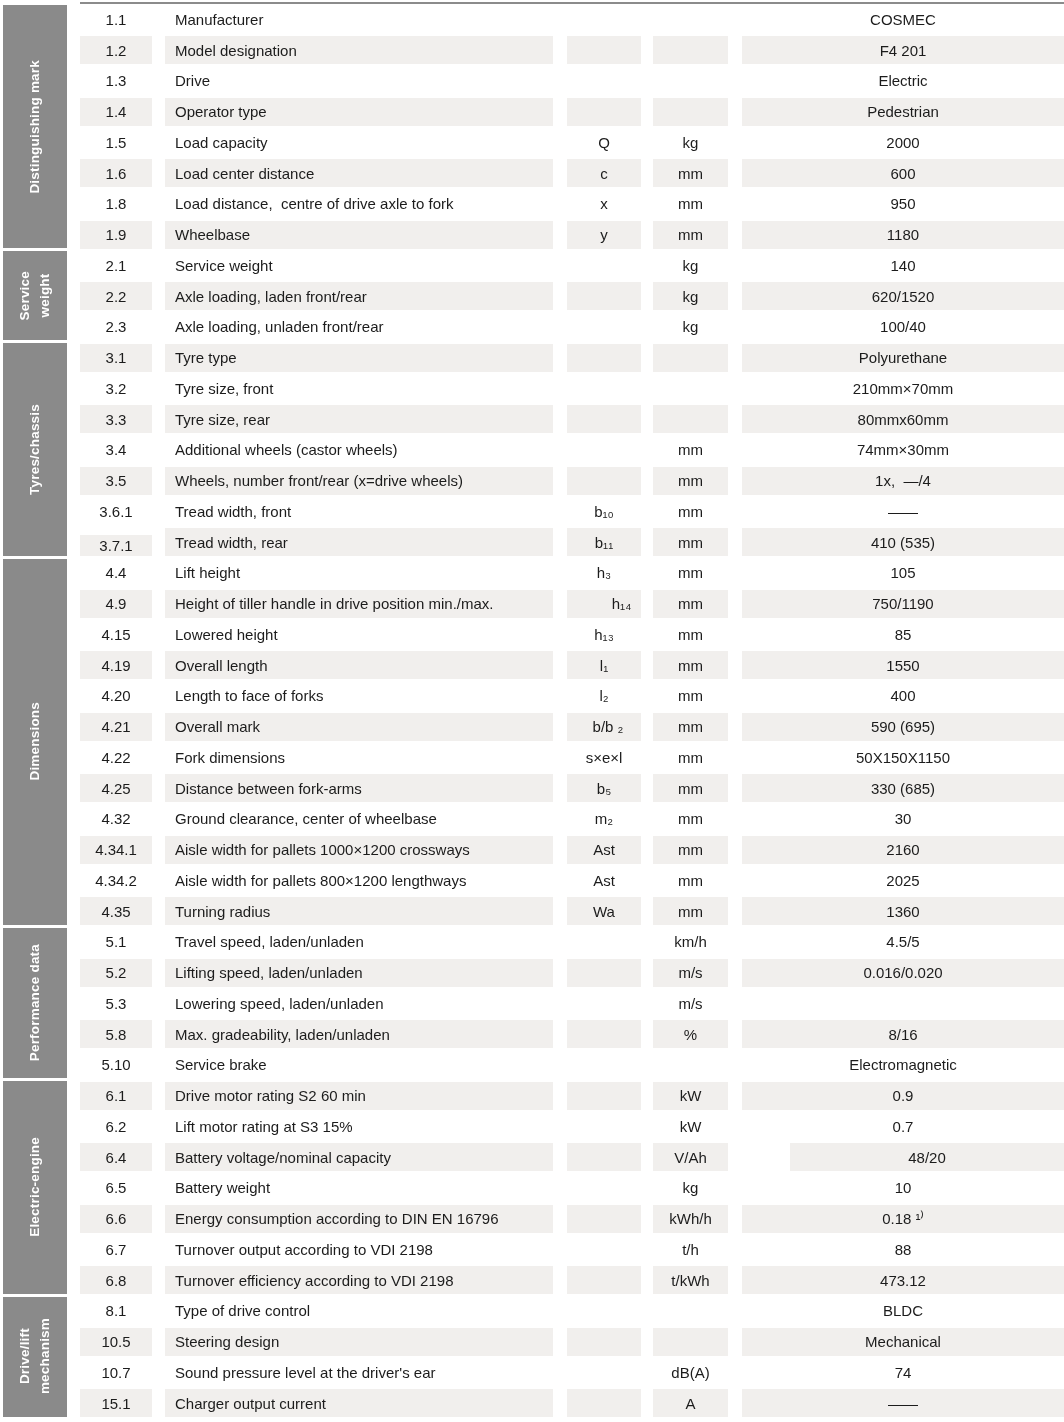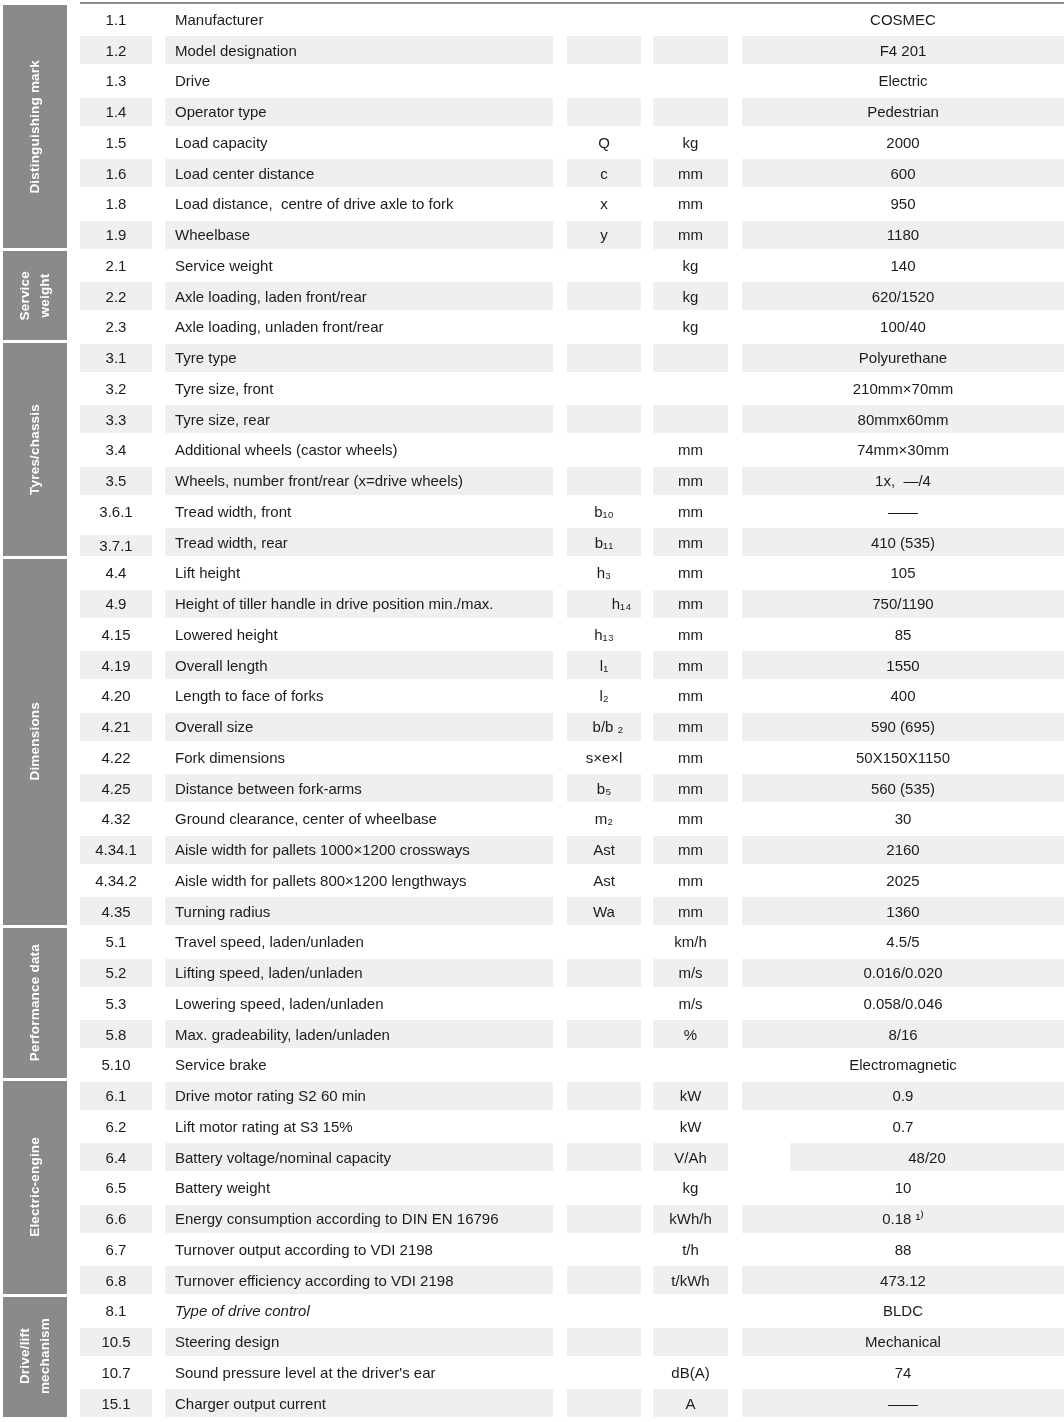--- a/index.html
+++ b/index.html
@@ -175,34 +175,34 @@
       <div class="cell left shade" style="grid-area: 22 / 5;">Overall length</div>
       <div class="cell shade" style="grid-area: 22 / 7;">l₁</div>
       <div class="cell shade" style="grid-area: 22 / 9;">mm</div>
       <div class="cell shade" style="grid-area: 22 / 11;">1550</div>
       <div class="cell" style="grid-area: 23 / 3;">4.20</div>
       <div class="cell left" style="grid-area: 23 / 5;">Length to face of forks</div>
       <div class="cell" style="grid-area: 23 / 7;">l₂</div>
       <div class="cell" style="grid-area: 23 / 9;">mm</div>
       <div class="cell" style="grid-area: 23 / 11;">400</div>
       <div class="cell shade" style="grid-area: 24 / 3;">4.21</div>
-      <div class="cell left shade" style="grid-area: 24 / 5;">Overall size</div>
+      <div class="cell left shade" style="grid-area: 24 / 5;">Overall mark</div>
       <div class="cell shade" style="grid-area: 24 / 7; padding-left: 8px;">b/b ₂</div>
       <div class="cell shade" style="grid-area: 24 / 9;">mm</div>
       <div class="cell shade" style="grid-area: 24 / 11;">590 (695)</div>
       <div class="cell" style="grid-area: 25 / 3;">4.22</div>
       <div class="cell left" style="grid-area: 25 / 5;">Fork dimensions</div>
       <div class="cell" style="grid-area: 25 / 7;">s×e×l</div>
       <div class="cell" style="grid-area: 25 / 9;">mm</div>
       <div class="cell" style="grid-area: 25 / 11;">50X150X1150</div>
       <div class="cell shade" style="grid-area: 26 / 3;">4.25</div>
       <div class="cell left shade" style="grid-area: 26 / 5;">Distance between fork-arms</div>
       <div class="cell shade" style="grid-area: 26 / 7;">b₅</div>
       <div class="cell shade" style="grid-area: 26 / 9;">mm</div>
-      <div class="cell shade" style="grid-area: 26 / 11;">560 (535)</div>
+      <div class="cell shade" style="grid-area: 26 / 11;">330 (685)</div>
       <div class="cell" style="grid-area: 27 / 3;">4.32</div>
       <div class="cell left" style="grid-area: 27 / 5;">Ground clearance, center of wheelbase</div>
       <div class="cell" style="grid-area: 27 / 7;">m₂</div>
       <div class="cell" style="grid-area: 27 / 9;">mm</div>
       <div class="cell" style="grid-area: 27 / 11;">30</div>
       <div class="cell shade" style="grid-area: 28 / 3;">4.34.1</div>
       <div class="cell left shade" style="grid-area: 28 / 5;">Aisle width for pallets 1000×1200 crossways</div>
       <div class="cell shade" style="grid-area: 28 / 7;">Ast</div>
       <div class="cell shade" style="grid-area: 28 / 9;">mm</div>
       <div class="cell shade" style="grid-area: 28 / 11;">2160</div>
@@ -228,21 +228,20 @@
       <div class="cell" style="grid-area: 31 / 11;">4.5/5</div>
       <div class="cell shade" style="grid-area: 32 / 3;">5.2</div>
       <div class="cell left shade" style="grid-area: 32 / 5;">Lifting speed, laden/unladen</div>
       <div class="cell shade" style="grid-area: 32 / 7;"></div>
       <div class="cell shade" style="grid-area: 32 / 9;">m/s</div>
       <div class="cell shade" style="grid-area: 32 / 11;">0.016/0.020</div>
       <div class="cell" style="grid-area: 33 / 3;">5.3</div>
       <div class="cell left" style="grid-area: 33 / 5;">Lowering speed, laden/unladen</div>
       <div class="cell" style="grid-area: 33 / 7;"></div>
       <div class="cell" style="grid-area: 33 / 9;">m/s</div>
-      <div class="cell" style="grid-area: 33 / 11;">0.058/0.046</div>
       <div class="cell shade" style="grid-area: 34 / 3;">5.8</div>
       <div class="cell left shade" style="grid-area: 34 / 5;">Max. gradeability, laden/unladen</div>
       <div class="cell shade" style="grid-area: 34 / 7;"></div>
       <div class="cell shade" style="grid-area: 34 / 9;">%</div>
       <div class="cell shade" style="grid-area: 34 / 11;">8/16</div>
       <div class="cell" style="grid-area: 35 / 3;">5.10</div>
       <div class="cell left" style="grid-area: 35 / 5;">Service brake</div>
       <div class="cell" style="grid-area: 35 / 7;"></div>
       <div class="cell" style="grid-area: 35 / 9;"></div>
       <div class="cell" style="grid-area: 35 / 11;">Electromagnetic</div>
@@ -286,21 +285,21 @@
       <div class="cell shade" style="grid-area: 42 / 7;"></div>
       <div class="cell shade" style="grid-area: 42 / 9;">t/kWh</div>
       <div class="cell shade" style="grid-area: 42 / 11;">473.12</div>
       <div class="sidebar-block" style="grid-row: 43 / span 4;">
         <div class="vlabel">
           <div>Drive/lift</div>
           <div>mechanism</div>
         </div>
       </div>
       <div class="cell" style="grid-area: 43 / 3;">8.1</div>
-      <div class="cell left" style="grid-area: 43 / 5; font-style: italic;">Type of drive control</div>
+      <div class="cell left" style="grid-area: 43 / 5;">Type of drive control</div>
       <div class="cell" style="grid-area: 43 / 7;"></div>
       <div class="cell" style="grid-area: 43 / 9;"></div>
       <div class="cell" style="grid-area: 43 / 11;">BLDC</div>
       <div class="cell shade" style="grid-area: 44 / 3;">10.5</div>
       <div class="cell left shade" style="grid-area: 44 / 5;">Steering design</div>
       <div class="cell shade" style="grid-area: 44 / 7;"></div>
       <div class="cell shade" style="grid-area: 44 / 9;"></div>
       <div class="cell shade" style="grid-area: 44 / 11;">Mechanical</div>
       <div class="cell" style="grid-area: 45 / 3;">10.7</div>
       <div class="cell left" style="grid-area: 45 / 5;">Sound pressure level at the driver's ear</div>

